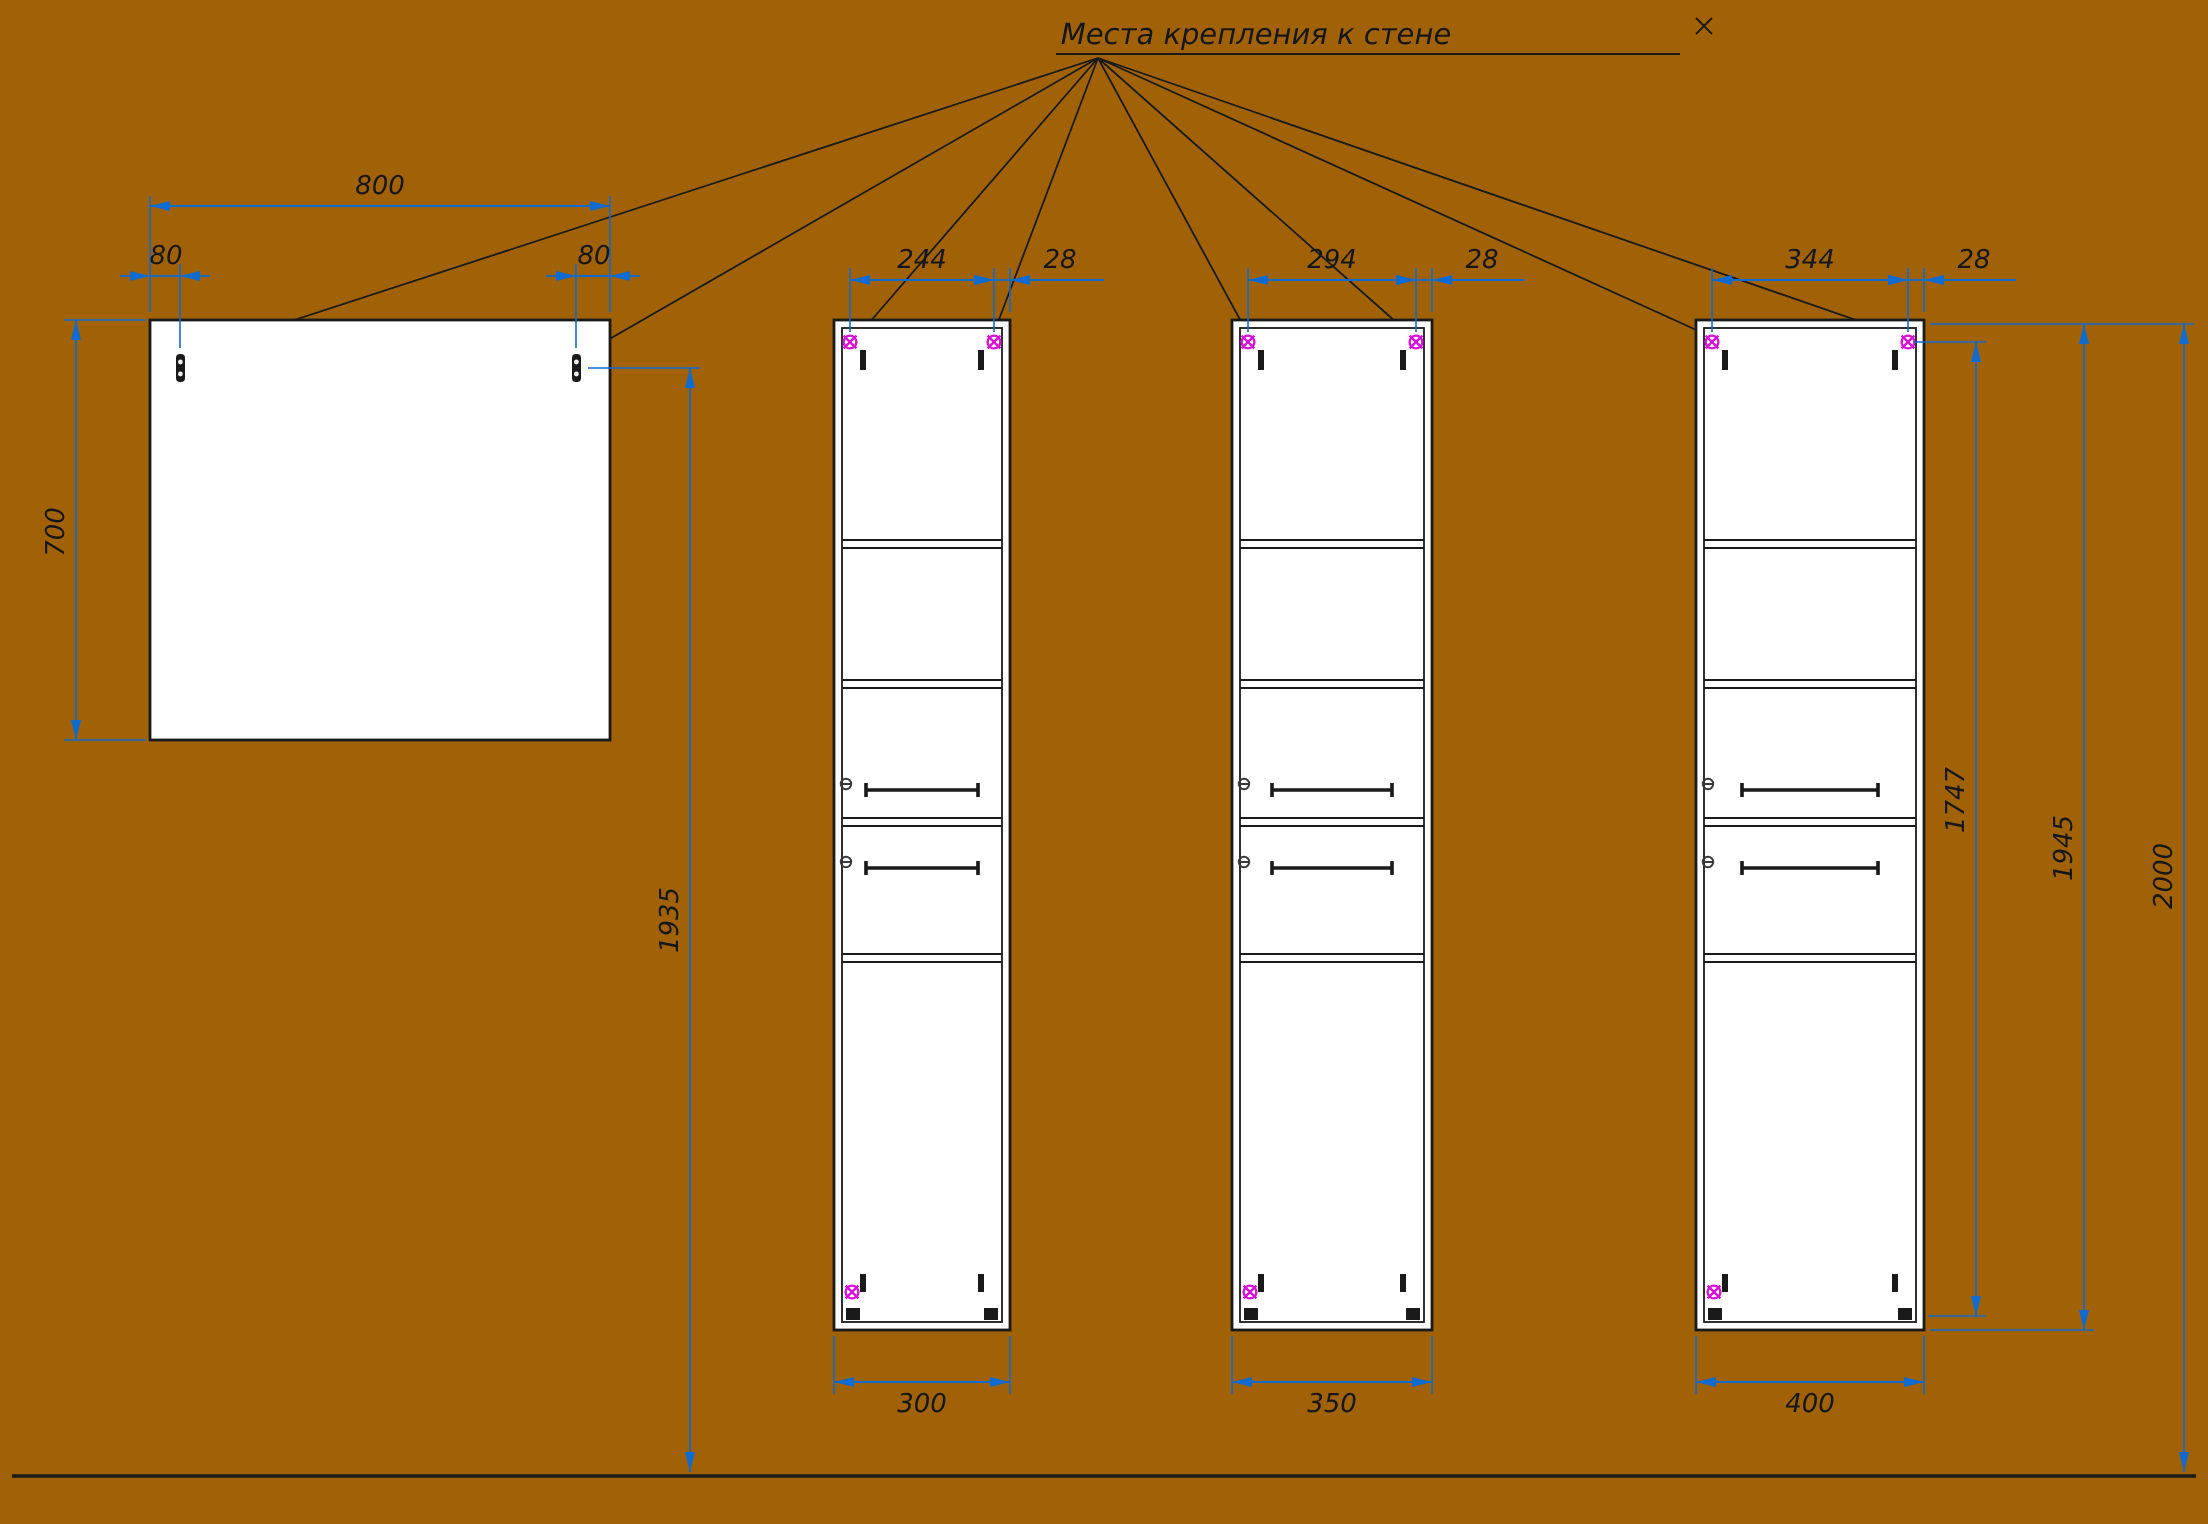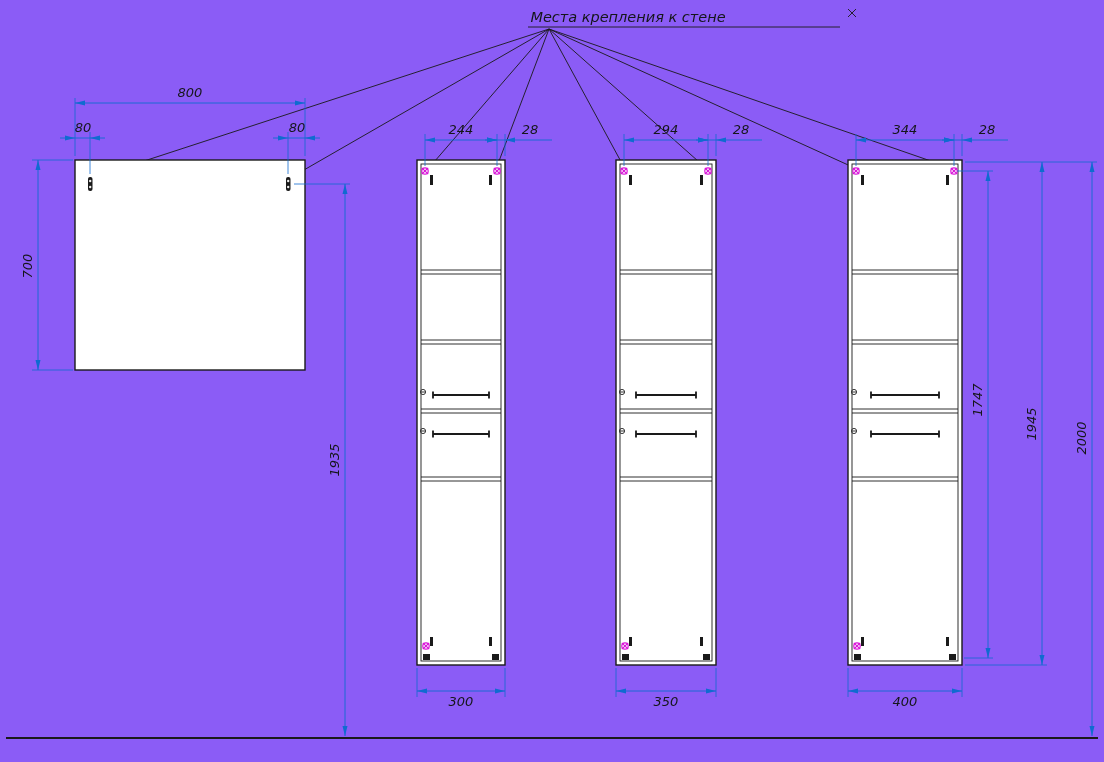--- a/index.html
+++ b/index.html
@@ -1,18 +1,18 @@
 <!DOCTYPE html>
 <html><head>
 <meta charset="utf-8">
 <style>
   html,body { margin:0; padding:0; background:#ffffff; }
   .canvas {
     width:1104px; height:762px; position:relative; overflow:hidden;
-    background:#8b5cf6;
+    background:#a16207;
     font-family:"DejaVu Sans", sans-serif;
   }
   svg text { font-style:italic; }
   .draw    { fill:#ffffff; stroke:#1a1a1a; stroke-width:1.4; }
   .thin    { fill:none;    stroke:#1a1a1a; stroke-width:0.9; }
   .blk     { fill:#1a1a1a; stroke:none; }
   .ext     { fill:none; stroke:#0f6bd0; stroke-width:0.8; }
   .dim     { fill:none; stroke:#0f6bd0; stroke-width:0.9; }
   .dtext   { fill:#15161a; font-size:13px; }
   .ttext   { fill:#15161a; font-size:14.5px; }

